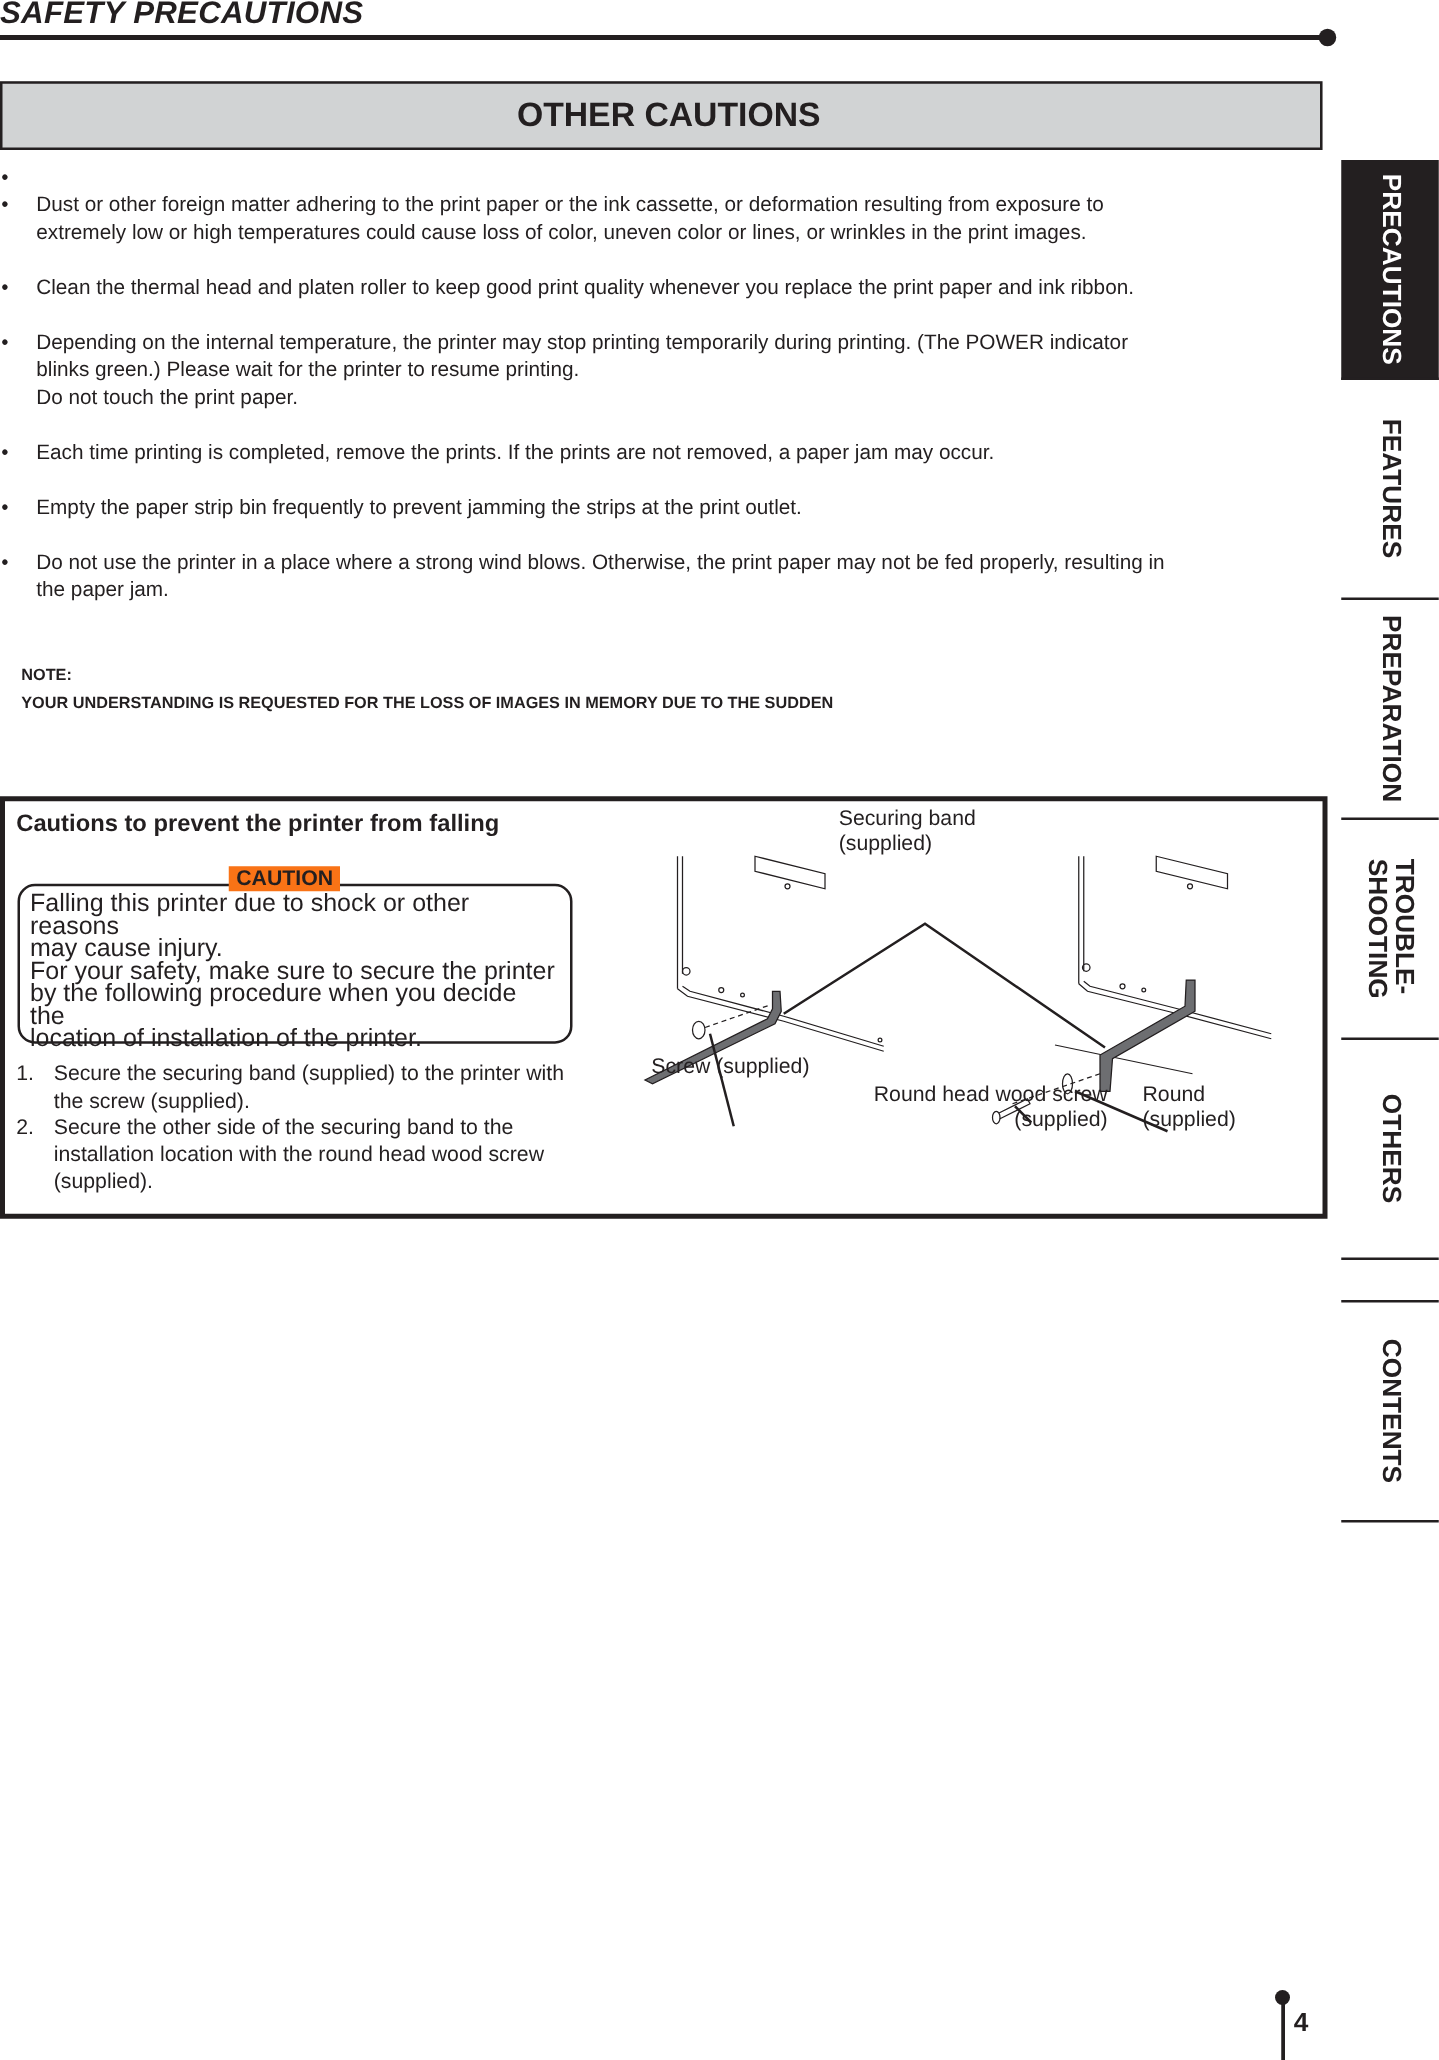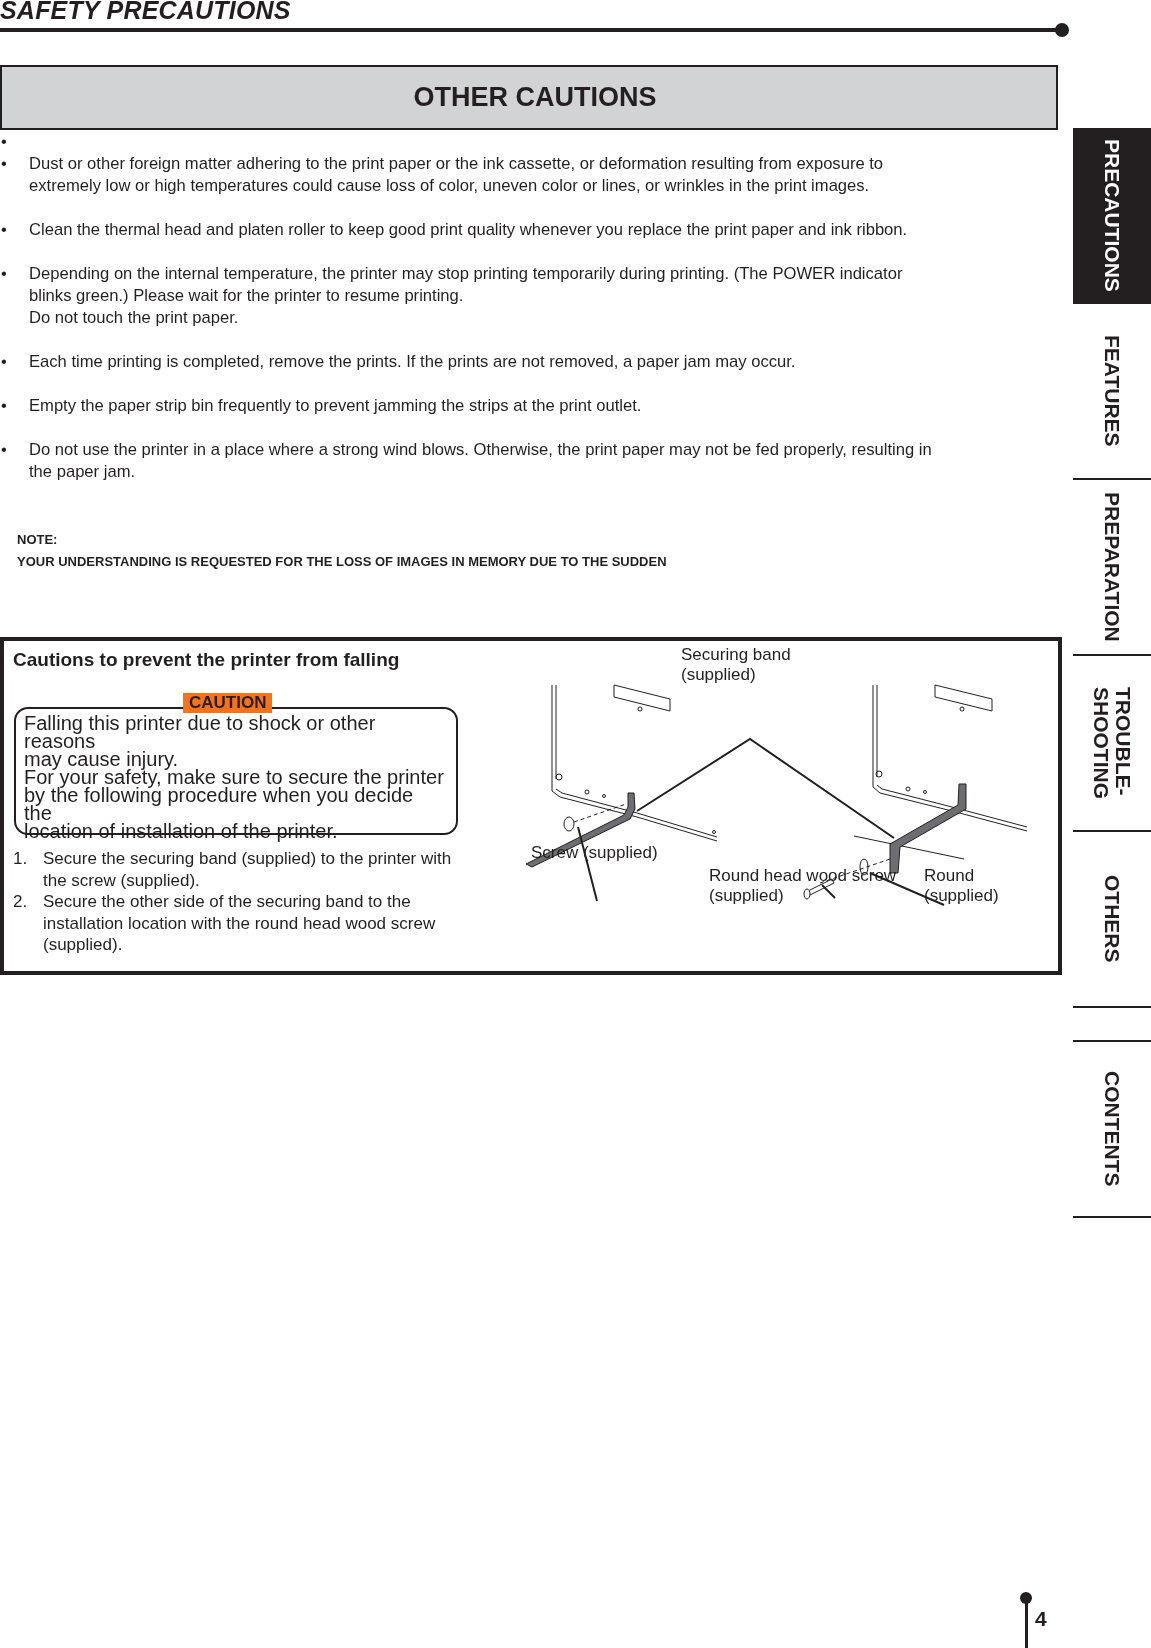--- a/index.html
+++ b/index.html
@@ -3,42 +3,42 @@
 <meta charset="utf-8">
 <style>
   html, body { margin: 0; padding: 0; background: #ffffff; }
   body { width: 1151px; height: 1648px; position: relative; overflow: hidden;
          font-family: "Liberation Sans", sans-serif; color: #231f20; }
   .header-title { position: absolute; left: 0; top: -4px; font-size: 25px; font-weight: bold;
                   font-style: italic; letter-spacing: 0.2px; }
   .header-rule { position: absolute; left: 0; top: 28px; width: 1058px; height: 4px; background: #231f20; }
   .header-dot { position: absolute; left: 1055px; top: 23px; width: 14px; height: 14px;
                 border-radius: 50%; background: #231f20; }
-  .section-banner { position: absolute; left: 0; top: 65px; width: 1058px; height: 65px;
+  .section-banner { position: absolute; left: 0; top: 65px; width: 1058px; height: 55px;
                     background: #d1d3d4; border: 2px solid #231f20; box-sizing: border-box;
                     display: flex; align-items: center; justify-content: center;
                     font-size: 27px; font-weight: bold; padding-left: 12px; }
   .cautions-list { position: absolute; left: 0; top: 131px; width: 1052px; margin: 0; padding: 0; list-style: none; }
   .cautions-list li { position: relative; padding-left: 29px; font-size: 16.6px; line-height: 22px;
                       margin-bottom: 22px; white-space: pre-line; }
   .cautions-list li .bullet { position: absolute; left: 1px; top: 0; }
   .note { position: absolute; left: 17px; top: 529px; font-size: 13px; font-weight: bold; line-height: 22px; }
   .falling-box { position: absolute; left: 0; top: 637px; width: 1062px; height: 338px;
                  border: 4px solid #231f20; box-sizing: border-box; }
   .falling-title { position: absolute; left: 9px; top: 8px; font-size: 19px; font-weight: bold; }
   .caution-frame { position: absolute; left: 10px; top: 66px; width: 444px; height: 128px;
                    border: 2px solid #231f20; border-radius: 14px; box-sizing: border-box; }
   .caution-label { position: absolute; left: 179px; top: 52px; background: #f97316; padding: 0 6px;
                    font-size: 17px; font-weight: bold; }
   .caution-text { position: absolute; left: 20px; top: 73px; width: 420px; font-size: 20px; line-height: 18px;
                   white-space: pre-line; }
   .steps { position: absolute; left: 9px; top: 207px; width: 450px; margin: 0; padding: 0; list-style: none; }
   .steps li { position: relative; padding-left: 30px; font-size: 17px; line-height: 21.5px; }
   .steps li .num { position: absolute; left: 0; top: 0; }
-  .diagram { position: absolute; left: 488px; top: 0; width: 588px; height: 348px; }
+  .diagram { position: absolute; left: 478px; top: 0; width: 588px; height: 348px; }
   .diag-label { position: absolute; font-size: 17px; line-height: 20px; white-space: pre-line; }
   .tabs { position: absolute; left: 1073px; top: 128px; width: 78px; }
   .tab { position: absolute; left: 0; width: 78px; box-sizing: border-box; border-bottom: 2px solid #231f20;
          display: flex; align-items: center; justify-content: center; }
   .tab span { writing-mode: vertical-rl; font-weight: bold; font-size: 21px; line-height: 22px;
               white-space: pre-line; text-align: left; }
   .tab.active { background: #231f20; color: #ffffff; }
   .tab-contents { position: absolute; left: 1073px; top: 1040px; width: 78px; height: 178px;
                   border-top: 2px solid #231f20; border-bottom: 2px solid #231f20; box-sizing: border-box;
                   display: flex; align-items: center; justify-content: center; }
@@ -143,21 +143,21 @@
       <g fill="none" stroke="#231f20" stroke-width="2">
         <polyline points="145,170 258,98 402,197"></polyline>
         <line x1="86" y1="186" x2="105" y2="260"></line>
         <line x1="343" y1="257" x2="330" y2="244"></line>
         <line x1="378" y1="232" x2="452" y2="264"></line>
       </g>
     </svg>
     <div class="diag-label" style="left:189px; top:4px;">Securing band
 (supplied)</div>
     <div class="diag-label" style="left:39px; top:202px;">Screw (supplied)</div>
-    <div class="diag-label" style="left:217px; top:225px;">Round head wood screw
+    <div class="diag-label" style="left:217px; top:225px;text-align:right;">Round head wood screw
 (supplied)</div>
     <div class="diag-label" style="left:432px; top:225px;">Round
 (supplied)</div>
   </div>
 </div>
 
 <div class="tabs">
   <div class="tab active" style="top:0; height:176px;">
       <span>PRECAUTIONS</span>
     </div>

